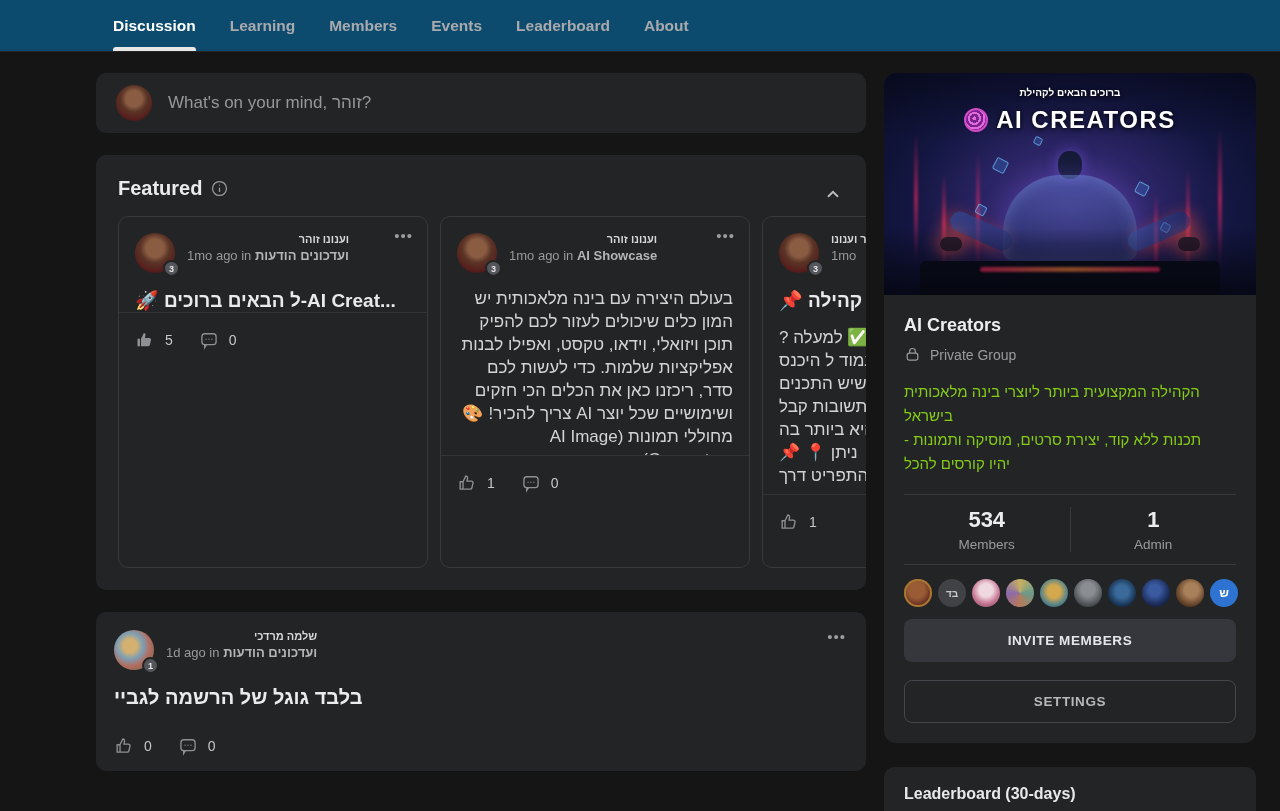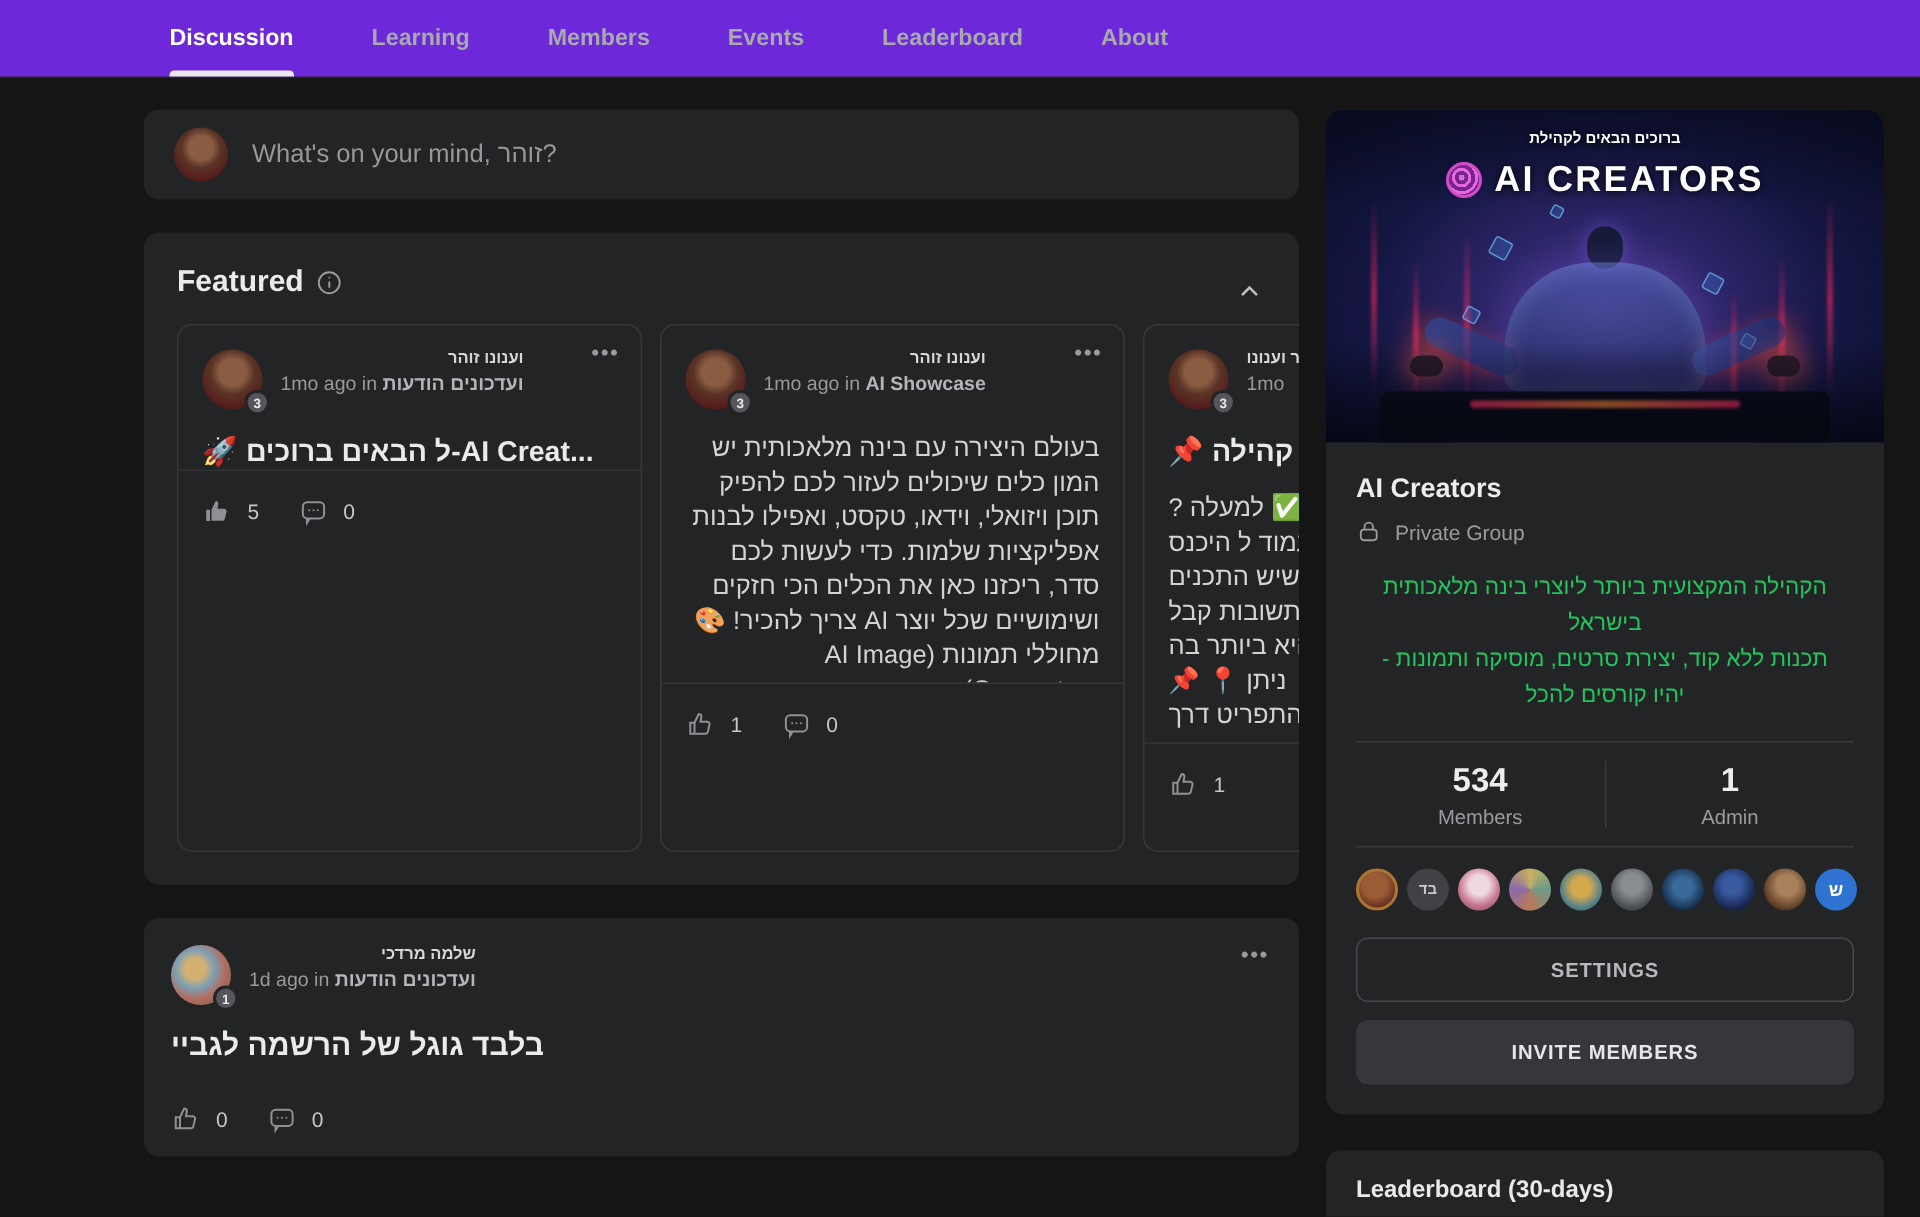--- a/index.html
+++ b/index.html
@@ -1,22 +1,22 @@
 <!DOCTYPE html>
 <html lang="en"><head>
 <meta charset="utf-8">
 <style>
   * { margin:0; padding:0; box-sizing:border-box; }
   html,body { width:1280px; height:811px; overflow:hidden; background:#151516;
     font-family:"Liberation Sans","DejaVu Sans",sans-serif; color:#e7e7e9; }
   .page { position:relative; width:1280px; height:811px; overflow:hidden; }
 
   
-  .topnav { height:52px; background:#6d28d9; border-bottom:1px solid #262627;
-    display:flex; align-items:stretch; padding-left:113px; gap:52px; }
+  .topnav { height:52px; background:#0c4a6e; border-bottom:1px solid #262627;
+    display:flex; align-items:stretch; padding-left:113px; gap:34px; }
   .navtab { display:flex; align-items:center; font-size:15.5px; font-weight:600;
     color:#a9aaad; position:relative; cursor:pointer; }
   .navtab.active { color:#ffffff; }
   .navtab.active::after { content:""; position:absolute; left:0; right:0; bottom:0;
     height:4px; background:#e8e8e8; border-radius:3px 3px 0 0; }
 
   .content { display:flex; padding:21px 0 0 96px; }
   .main-col { width:770px; }
   .side-col { width:372px; margin-left:18px; }
 
@@ -123,22 +123,22 @@
     font-size:10px; font-weight:bold; color:#fff; z-index:2; text-shadow:0 1px 4px #000; }
   .cover-brand { position:absolute; top:33px; left:0; right:0; display:flex; align-items:center;
     justify-content:center; gap:8px; z-index:2; }
   .brain-icon { width:24px; height:24px; border-radius:50%; border:2px solid #d44ac8; flex:none;
     background:repeating-radial-gradient(circle at 42% 42%,#e06ad8 0 2px,#7a2290 2px 4.5px); }
   .brand-txt { font-size:24px; font-weight:bold; letter-spacing:1.5px; color:#fff; text-shadow:0 1px 5px #000; }
 
   .group-body { padding:20px; }
   .group-name { font-size:18px; font-weight:bold; color:#ecedef; }
   .privacy { display:flex; align-items:center; gap:9px; margin-top:10px; color:#9a9b9f; font-size:14px; }
-  .group-desc { direction:rtl; text-align:center; white-space:pre-line; margin-top:17px;
-    font-size:15px; line-height:24px; color:#22c55e; }
+  .group-desc { direction:rtl; text-align:left; white-space:pre-line; margin-top:17px;
+    font-size:15px; line-height:24px; color:#84cc16; }
   .stats { display:flex; border-top:1px solid #393a3c; border-bottom:1px solid #393a3c;
     margin-top:18px; padding:12px 0; }
   .stat { flex:1; text-align:center; }
   .stat + .stat { border-left:1px solid #393a3c; }
   .stat-val { font-size:22px; font-weight:bold; color:#ecedef; }
   .stat-lbl { font-size:13.5px; color:#9a9b9f; margin-top:4px; }
   .members-row { display:flex; gap:6px; margin-top:14px; }
   .mavatar { width:28px; height:28px; border-radius:50%; flex:none; cursor:pointer;
     display:flex; align-items:center; justify-content:center; font-size:10px; font-weight:bold; color:#c8c9cc; }
   .m1 { background:radial-gradient(circle at 45% 40%,#9a5c34 0 35%,#571f1d 75%,#2a0f10); box-shadow:inset 0 0 0 2px #a87832; }
@@ -389,22 +389,22 @@
             <div class="mavatar m2">בד</div>
             <div class="mavatar m3"></div>
             <div class="mavatar m4"></div>
             <div class="mavatar m5"></div>
             <div class="mavatar m6"></div>
             <div class="mavatar m7"></div>
             <div class="mavatar m8"></div>
             <div class="mavatar m9"></div>
             <div class="mavatar m10">ש</div>
           </div>
+          <div class="btn btn-invite">INVITE MEMBERS</div>
           <div class="btn btn-settings">SETTINGS</div>
-          <div class="btn btn-invite">INVITE MEMBERS</div>
         </div>
       </div>
 
       <div class="card lb-card">
         <div class="lb-title">Leaderboard (30-days)</div>
       </div>
     </div>
   </div>
 </div>
 

